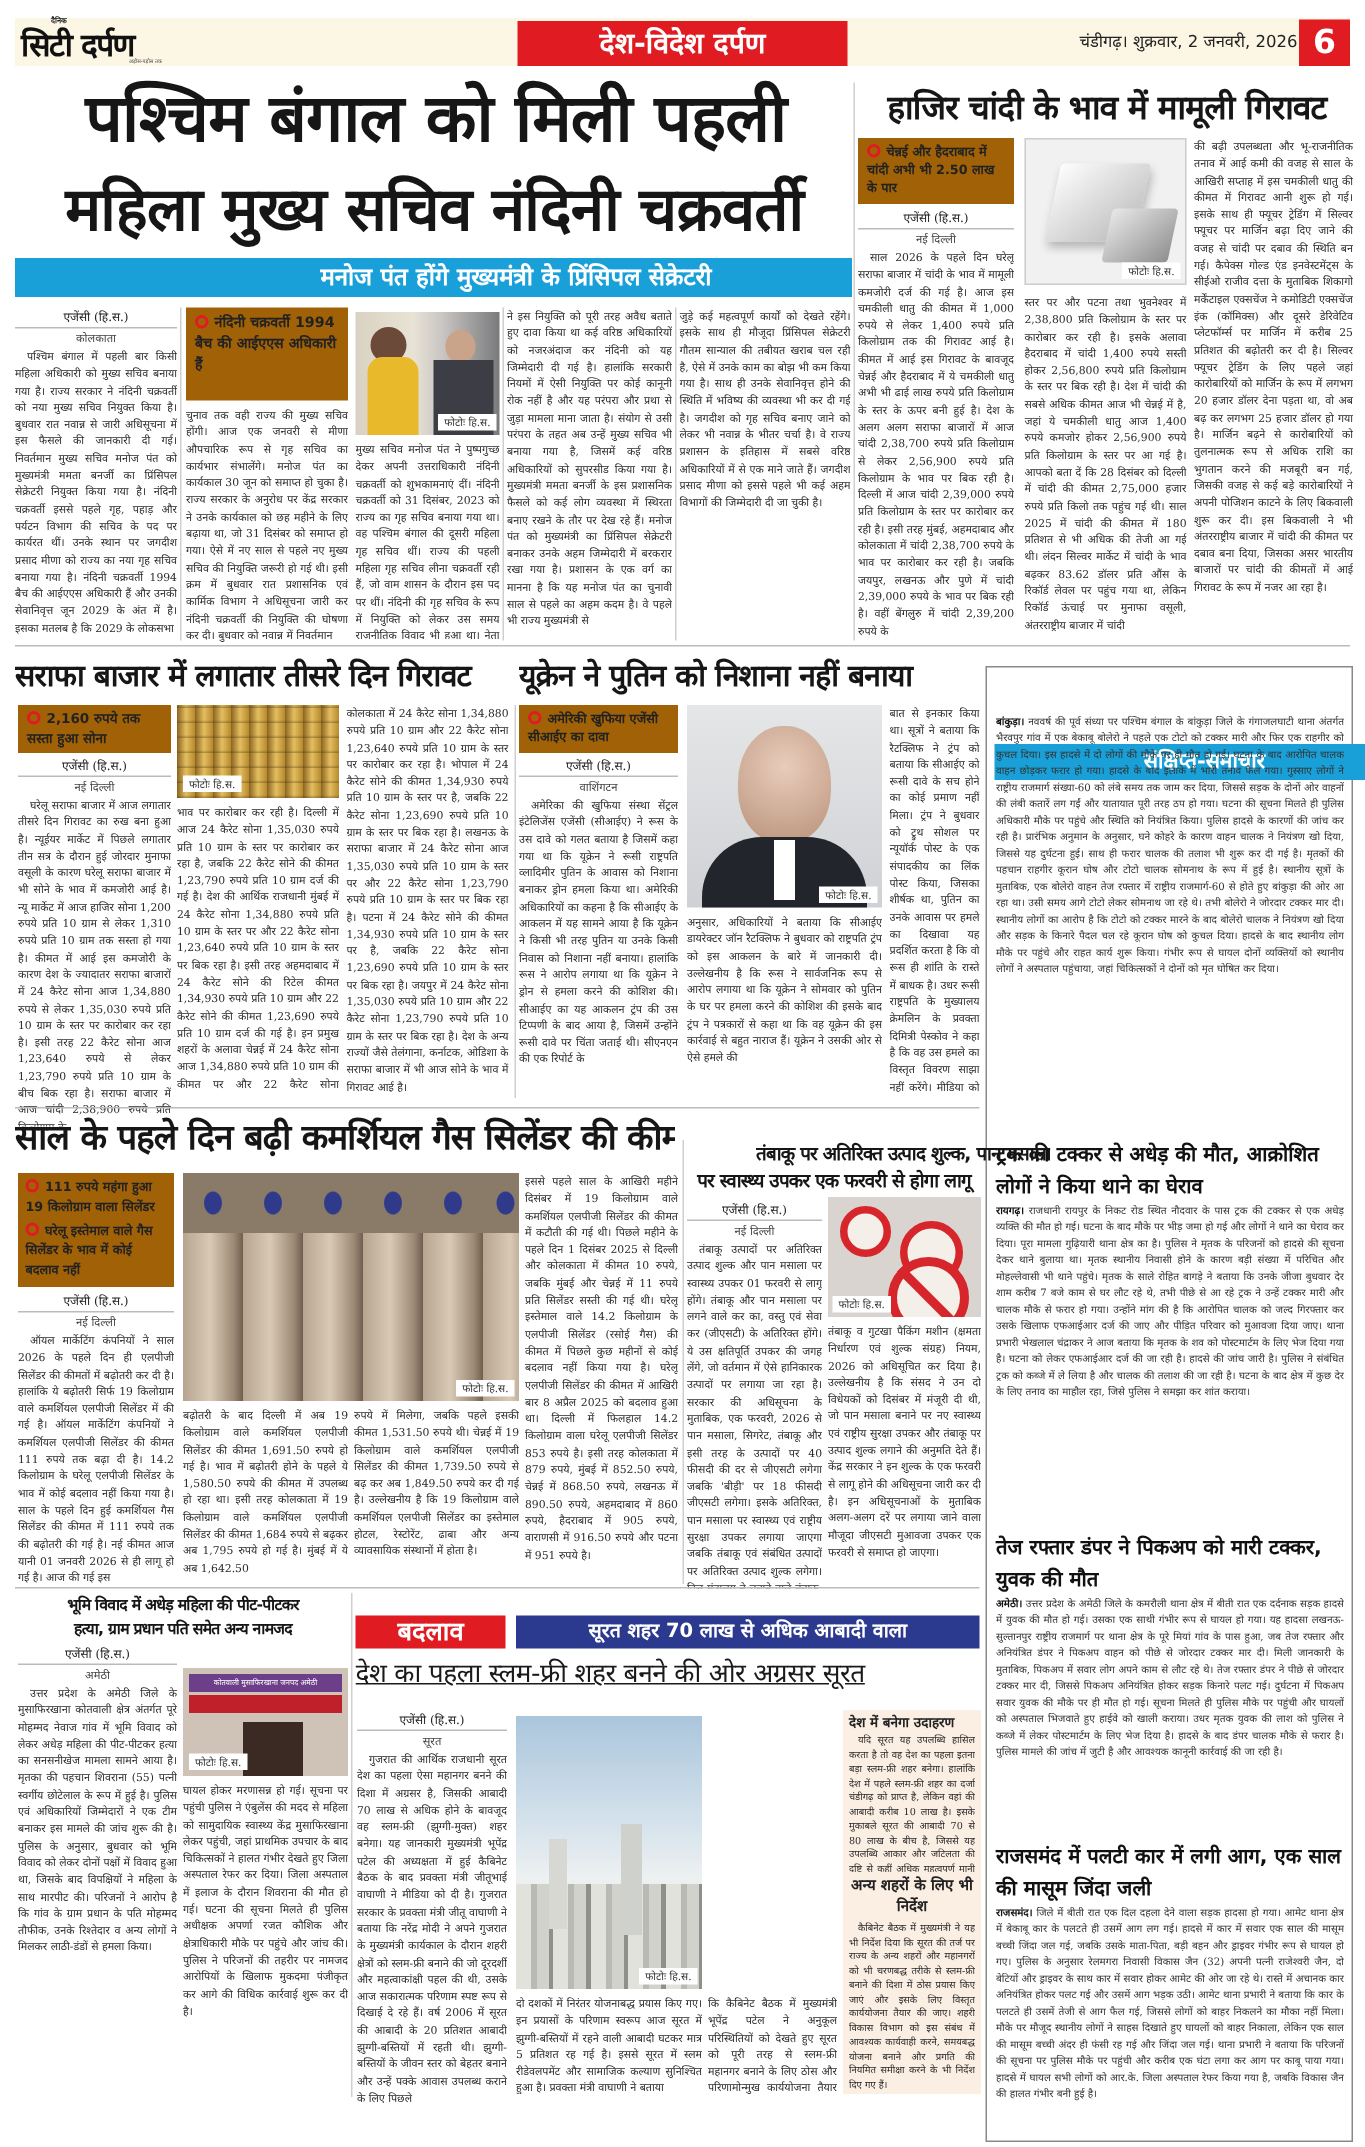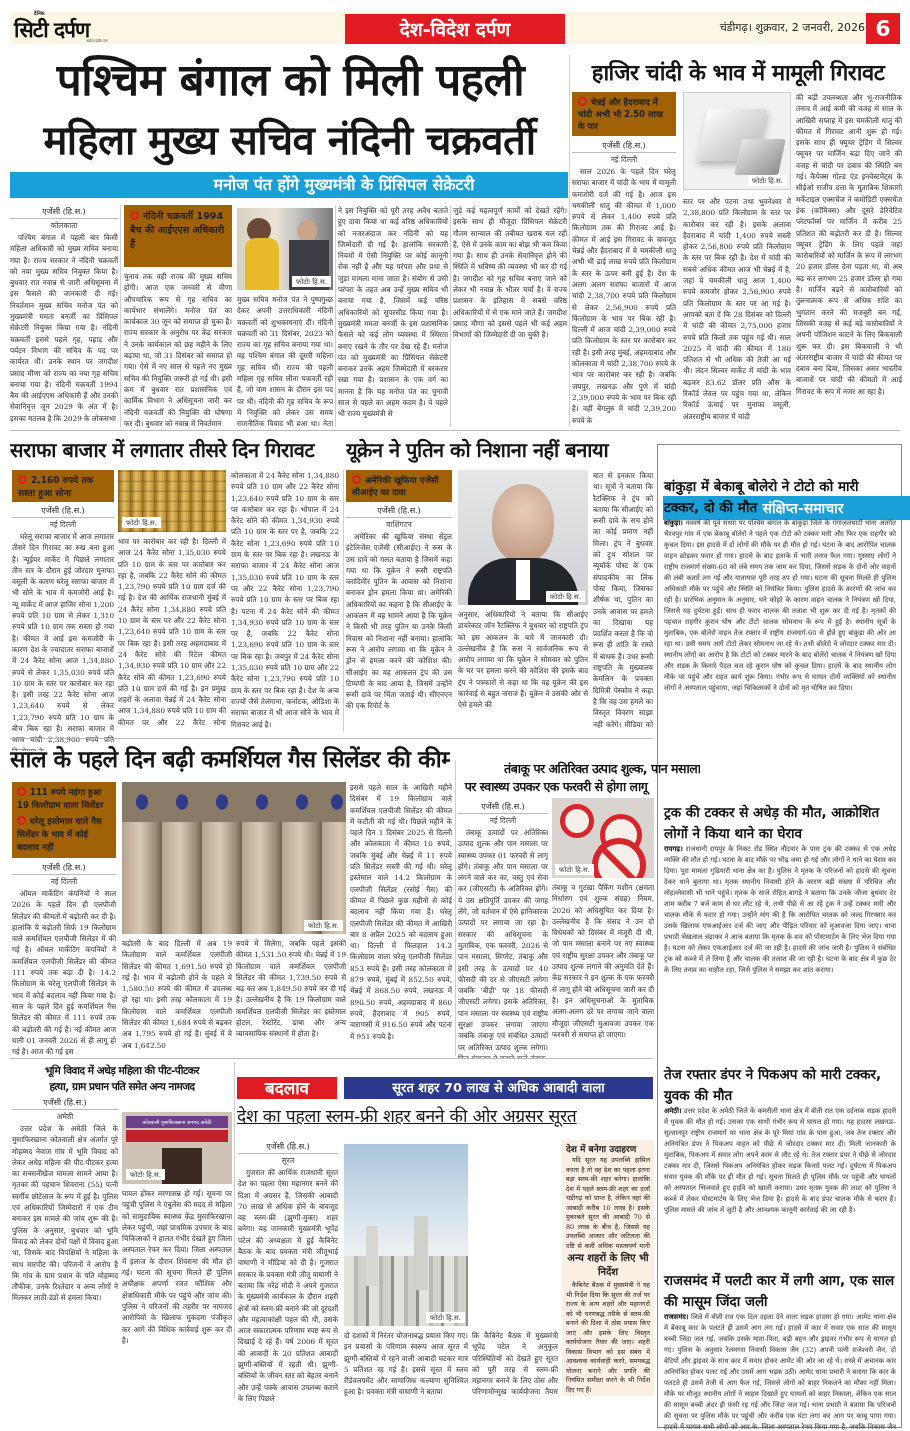--- a/index.html
+++ b/index.html
@@ -128,21 +128,20 @@
   <div class="body-text" style="height:120px;">अनुसार, अधिकारियों ने बताया कि सीआईए डायरेक्टर जॉन रैटक्लिफ ने बुधवार को राष्ट्रपति ट्रंप को इस आकलन के बारे में जानकारी दी। उल्लेखनीय है कि रूस ने सार्वजनिक रूप से आरोप लगाया था कि यूक्रेन ने सोमवार को पुतिन के घर पर हमला करने की कोशिश की इसके बाद ट्रंप ने पत्रकारों से कहा था कि वह यूक्रेन की इस कार्रवाई से बहुत नाराज हैं। यूक्रेन ने उसकी ओर से ऐसे हमले की</div>
 </div>
 <div class="col" style="left:593px;top:470px;width:60px;">
   <div class="body-text" style="height:258px;">बात से इनकार किया था। सूत्रों ने बताया कि रैटक्लिफ ने ट्रंप को बताया कि सीआईए को रूसी दावे के सच होने का कोई प्रमाण नहीं मिला। ट्रंप ने बुधवार को ट्रुथ सोशल पर न्यूयॉर्क पोस्ट के एक संपादकीय का लिंक पोस्ट किया, जिसका शीर्षक था, पुतिन का उनके आवास पर हमले का दिखावा यह प्रदर्शित करता है कि वो रूस ही शांति के रास्ते में बाधक है। उधर रूसी राष्ट्रपति के मुख्यालय क्रेमलिन के प्रवक्ता दिमित्री पेस्कोव ने कहा है कि वह उस हमले का विस्तृत विवरण साझा नहीं करेंगे। मीडिया को क्रेमलिन की बात पर भरोसा करना चाहिए। पेस्कोव के बयान पर प्रतिक्रिया देने से इनकार कर दिया है।</div>
 </div>
 
 <div class="abs" style="left:657px;top:444px;width:245px;height:984px;border:1px solid #888;"></div>
 <div class="abs" style="left:663px;top:448px;width:280px;height:24px;background:#1aa0d8;color:#fff;font-weight:bold;font-size:14px;line-height:24px;text-align:center;margin-top:48px;">संक्षिप्त-समाचार</div>
 <div class="col" style="left:664px;top:476px;width:232px;">
   <div>
-    <div class="brief-hl">बांकुड़ा में बेकाबू बोलेरो ने टोटो को मारी टक्कर, दो की मौत</div>
     <div class="brief-body" style="height:282px;overflow:hidden;">
       <b>बांकुड़ा।</b>
       <span>नववर्ष की पूर्व संध्या पर पश्चिम बंगाल के बांकुड़ा जिले के गंगाजलघाटी थाना अंतर्गत भैरवपुर गांव में एक बेकाबू बोलेरो ने पहले एक टोटो को टक्कर मारी और फिर एक राहगीर को कुचल दिया। इस हादसे में दो लोगों की मौके पर ही मौत हो गई। घटना के बाद आरोपित चालक वाहन छोड़कर फरार हो गया। हादसे के बाद इलाके में भारी तनाव फैल गया। गुस्साए लोगों ने राष्ट्रीय राजमार्ग संख्या-60 को लंबे समय तक जाम कर दिया, जिससे सड़क के दोनों ओर वाहनों की लंबी कतारें लग गईं और यातायात पूरी तरह ठप हो गया। घटना की सूचना मिलते ही पुलिस अधिकारी मौके पर पहुंचे और स्थिति को नियंत्रित किया। पुलिस हादसे के कारणों की जांच कर रही है। प्रारंभिक अनुमान के अनुसार, घने कोहरे के कारण वाहन चालक ने नियंत्रण खो दिया, जिससे यह दुर्घटना हुई। साथ ही फरार चालक की तलाश भी शुरू कर दी गई है। मृतकों की पहचान राहगीर कूरान घोष और टोटो चालक सोमनाथ के रूप में हुई है। स्थानीय सूत्रों के मुताबिक, एक बोलेरो वाहन तेज रफ्तार में राष्ट्रीय राजमार्ग-60 से होते हुए बांकुड़ा की ओर आ रहा था। उसी समय आगे टोटो लेकर सोमनाथ जा रहे थे। तभी बोलेरो ने जोरदार टक्कर मार दी। स्थानीय लोगों का आरोप है कि टोटो को टक्कर मारने के बाद बोलेरो चालक ने नियंत्रण खो दिया और सड़क के किनारे पैदल चल रहे कूरान घोष को कुचल दिया। हादसे के बाद स्थानीय लोग मौके पर पहुंचे और राहत कार्य शुरू किया। गंभीर रूप से घायल दोनों व्यक्तियों को स्थानीय लोगों ने अस्पताल पहुंचाया, जहां चिकित्सकों ने दोनों को मृत घोषित कर दिया।</span>
     </div>
   </div>
   <div style="margin-top:2px;">
     <div class="brief-hl">ट्रक की टक्कर से अधेड़ की मौत, आक्रोशित लोगों ने किया थाने का घेराव</div>
     <div class="brief-body" style="height:218px;overflow:hidden;">
       <b>रायगढ़।</b>
       <span>राजधानी रायपुर के निकट रोड स्थित नौदवार के पास ट्रक की टक्कर से एक अधेड़ व्यक्ति की मौत हो गई। घटना के बाद मौके पर भीड़ जमा हो गई और लोगों ने थाने का घेराव कर दिया। पूरा मामला गुढ़ियारी थाना क्षेत्र का है। पुलिस ने मृतक के परिजनों को हादसे की सूचना देकर थाने बुलाया था। मृतक स्थानीय निवासी होने के कारण बड़ी संख्या में परिचित और मोहल्लेवासी भी थाने पहुंचे। मृतक के साले रोहित बागड़े ने बताया कि उनके जीजा बुधवार देर शाम करीब 7 बजे काम से घर लौट रहे थे, तभी पीछे से आ रहे ट्रक ने उन्हें टक्कर मारी और चालक मौके से फरार हो गया। उन्होंने मांग की है कि आरोपित चालक को जल्द गिरफ्तार कर उसके खिलाफ एफआईआर दर्ज की जाए और पीड़ित परिवार को मुआवजा दिया जाए। थाना प्रभारी भेखलाल चंद्राकर ने आज बताया कि मृतक के शव को पोस्टमार्टम के लिए भेज दिया गया है। घटना को लेकर एफआईआर दर्ज की जा रही है। हादसे की जांच जारी है। पुलिस ने संबंधित ट्रक को कब्जे में ले लिया है और चालक की तलाश की जा रही है। घटना के बाद क्षेत्र में कुछ देर के लिए तनाव का माहौल रहा, जिसे पुलिस ने समझा कर शांत कराया।</span>

